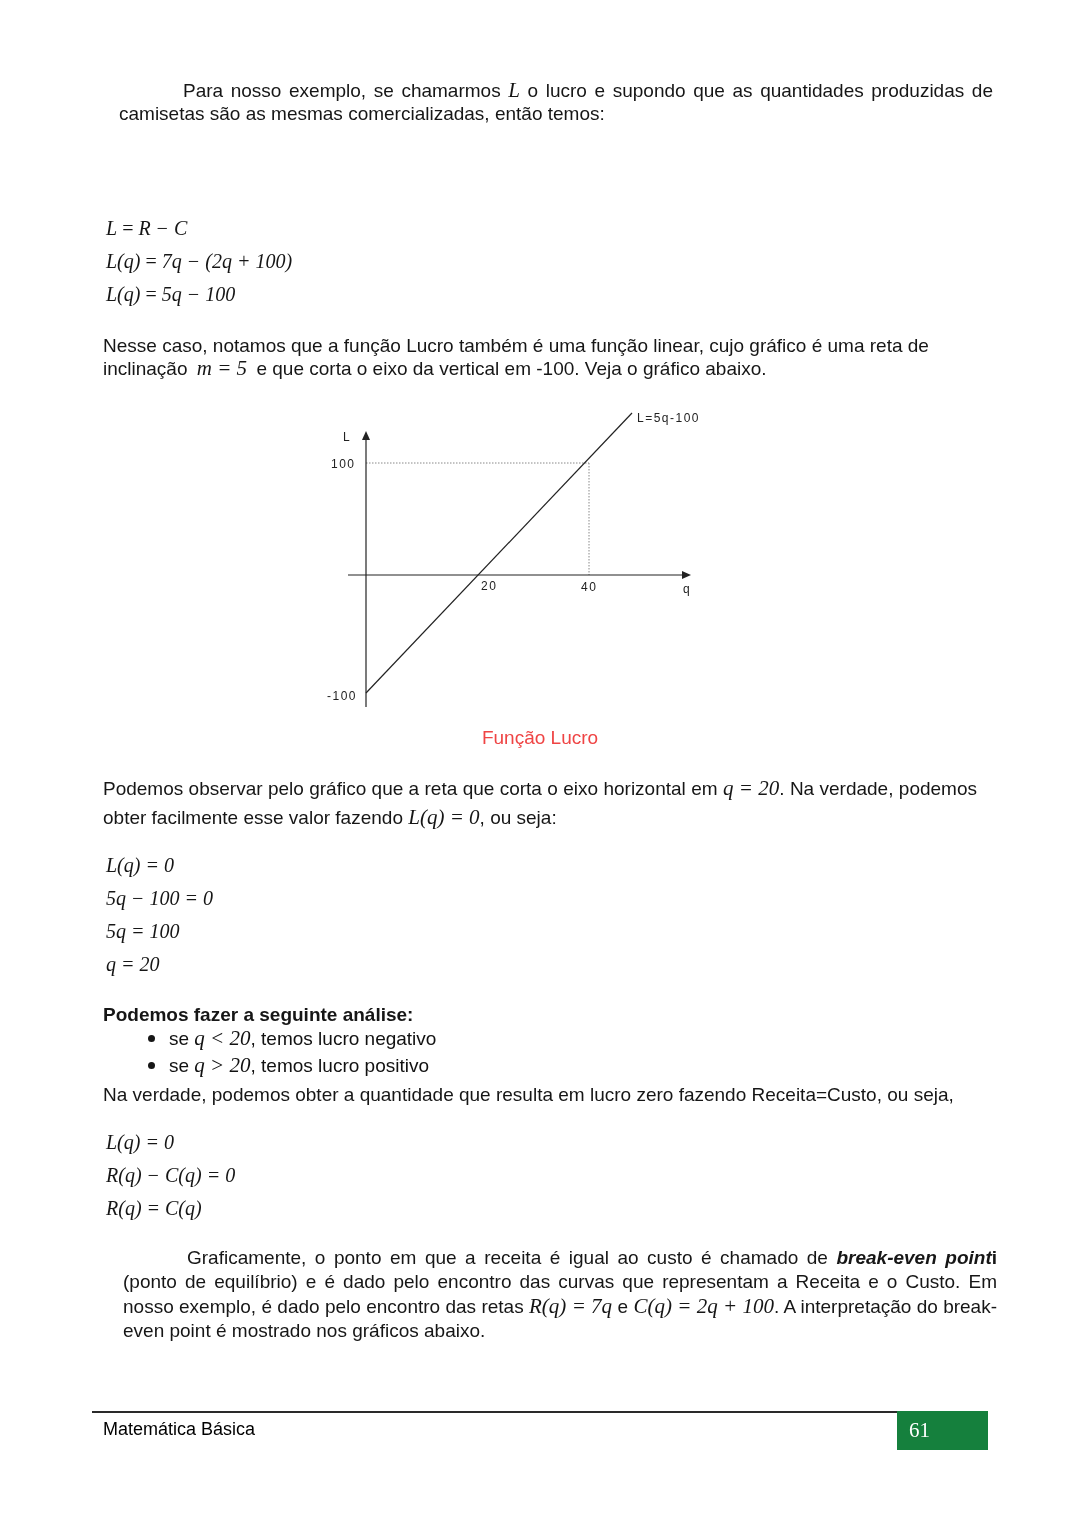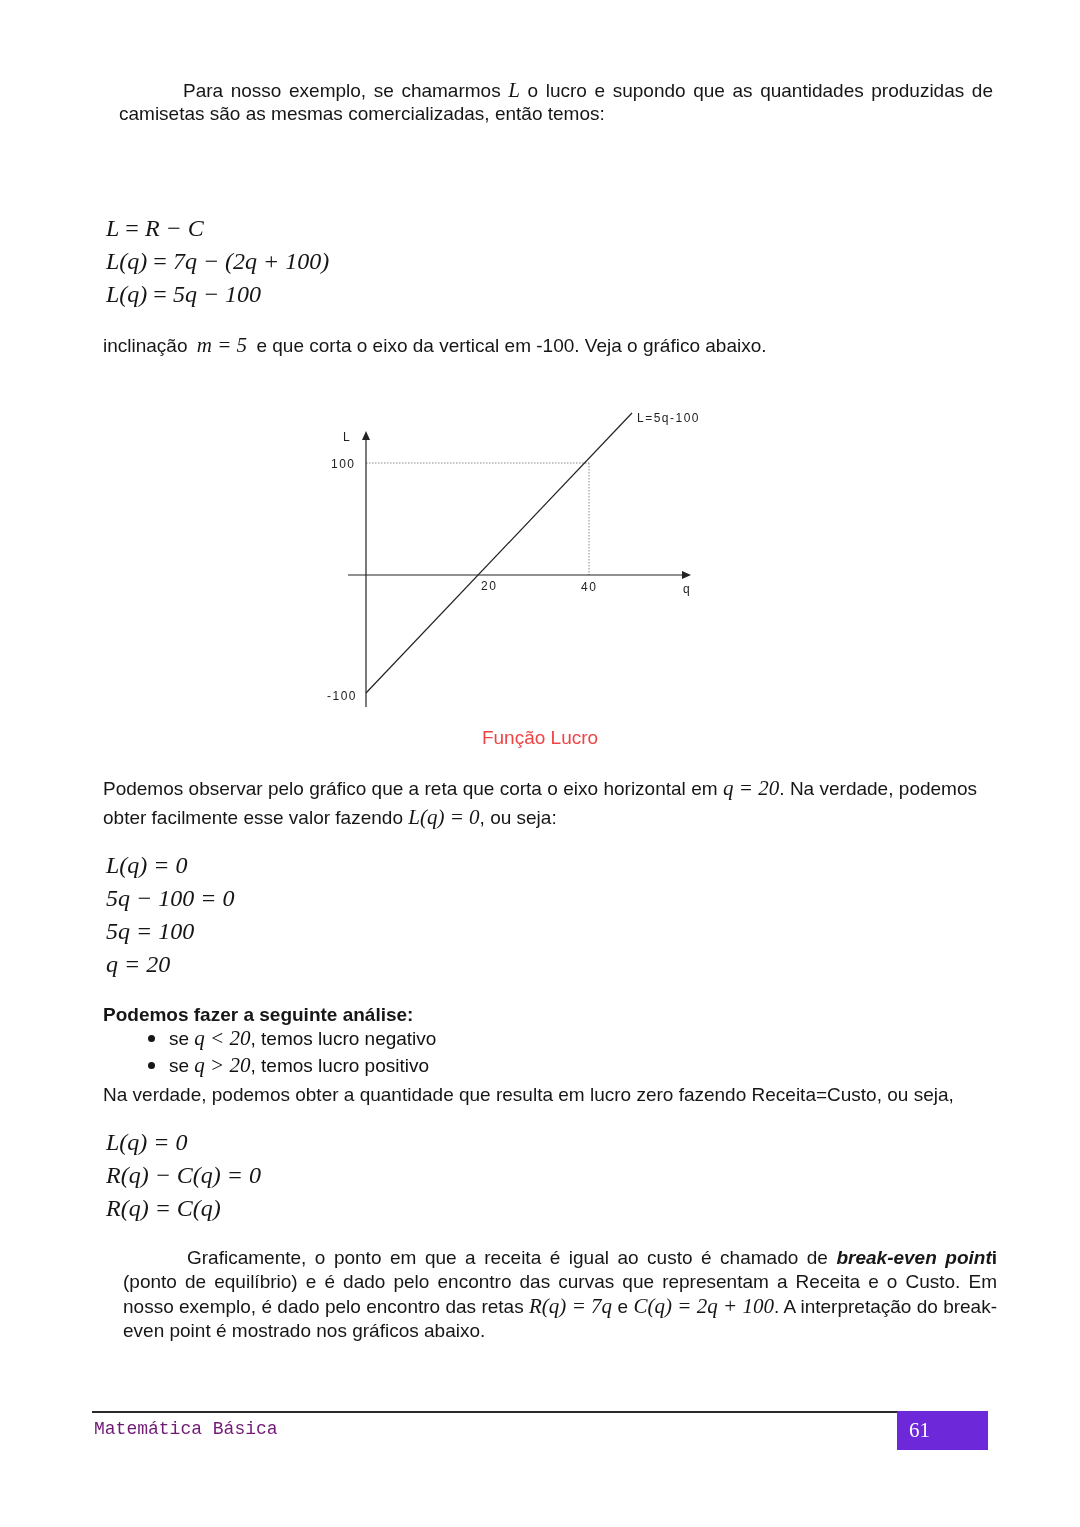--- a/index.html
+++ b/index.html
@@ -1,49 +1,50 @@
 <!DOCTYPE html>
 <html><head>
 <meta charset="utf-8">
 <style>
   html, body { margin: 0; padding: 0; background: #ffffff; }
   body { width: 1080px; height: 1527px; position: relative; overflow: hidden; color: #111; }
   .para { position: absolute; left: 103px; width: 874px; font-family: "Liberation Sans", sans-serif; font-size: 19px; line-height: 23px; color: #161616; }
   .justify { text-align: justify; text-align-last: left; }
   .indent { text-indent: 64px; }
   .m { font-family: "Liberation Serif", serif; font-style: italic; font-size: 21px; }
-  .eq { position: absolute; left: 106px; font-family: "Liberation Serif", serif; font-size: 24px; line-height: 33px; color: #161616; }
+  .eq { position: absolute; left: 106px; font-family: "Liberation Serif", serif; font-size: 20px; line-height: 33px; color: #161616; }
   .eq div { height: 33px; white-space: nowrap; }
   .eq i { font-style: italic; }
   .bullets { position: absolute; left: 148px; font-family: "Liberation Sans", sans-serif; font-size: 19px; line-height: 27px; }
   .bullets .b { display: flex; align-items: center; white-space: nowrap; }
   .bullets .dot { width: 7px; height: 7px; background: #161616; border-radius: 50%; margin-right: 14px; }
   .caption { position: absolute; left: 0; width: 1080px; top: 727px; text-align: center; font-family: "Liberation Sans", sans-serif; font-size: 19px; color: #ef4444; }
   .chart-label { font-family: "Liberation Sans", sans-serif; font-size: 12px; letter-spacing: 1.5px; fill: #222; }
   .footer-line { position: absolute; left: 92px; top: 1411px; width: 806px; height: 2px; background: #2a2a2a; }
-  .footer-text { position: absolute; left: 94px; top: 1419px; font-family: Liberation Mono, monospace; font-size: 18px; color: #701a75; }
-  .page-box { position: absolute; left: 897px; top: 1411px; width: 91px; height: 39px; background: #6d28d9; color: #fff; font-family: "Liberation Serif", serif; font-size: 21px; line-height: 39px; padding-left: 12px; box-sizing: border-box; }
+  .footer-text { position: absolute; left: 103px; top: 1419px; font-family: Liberation Sans, sans-serif; font-size: 18px; color: #000000; }
+  .page-box { position: absolute; left: 897px; top: 1411px; width: 91px; height: 39px; background: #15803d; color: #fff; font-family: "Liberation Serif", serif; font-size: 21px; line-height: 39px; padding-left: 12px; box-sizing: border-box; }
   b.bi { font-weight: bold; font-style: italic; }
 </style>
 </head>
 <body>
 
 <div class="para justify indent" style="top:79px;margin-left:16px;">
   <span>Para nosso exemplo, se chamarmos</span>
   <span class="m">L</span>
   <span>o lucro e supondo que as quantidades produzidas de camisetas são as mesmas comercializadas, então temos:</span>
 </div>
 
 <div class="eq" style="top:212px;">
   <div><i>L</i> = <i>R − C</i></div>
   <div><i>L(q)</i> = <i>7q − (2q + 100)</i></div>
   <div><i>L(q)</i> = <i>5q − 100</i></div>
 </div>
 
 <div class="para" style="top:334px;">
+  <div>Nesse caso, notamos que a função Lucro também é uma função linear, cujo gráfico é uma reta de</div>
   <div>
     <span>inclinação</span>
     <span class="m" style="margin:0 4px;">m = 5</span>
     <span>e que corta o eixo da vertical em -100. Veja o gráfico abaixo.</span>
   </div>
 </div>
 
 <svg style="position:absolute; left:0; top:0;" width="1080" height="760">
 
   <line x1="366" y1="463" x2="589" y2="463" stroke="#888" stroke-width="1" stroke-dasharray="1.5,1.5"></line>

